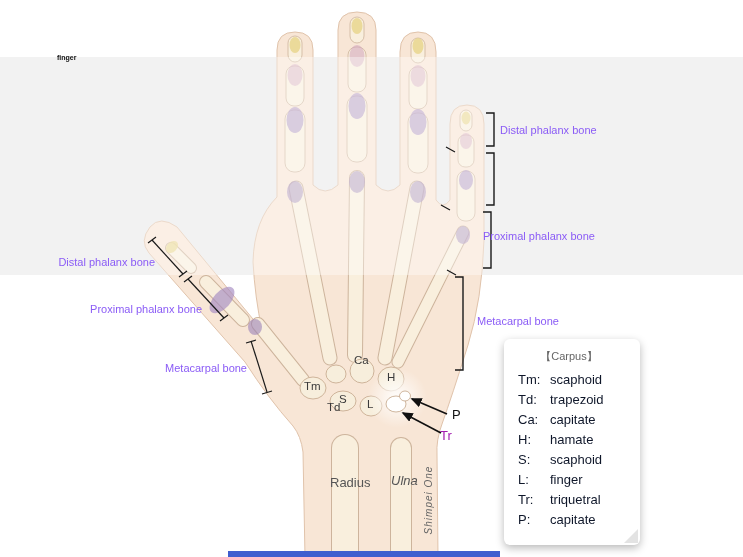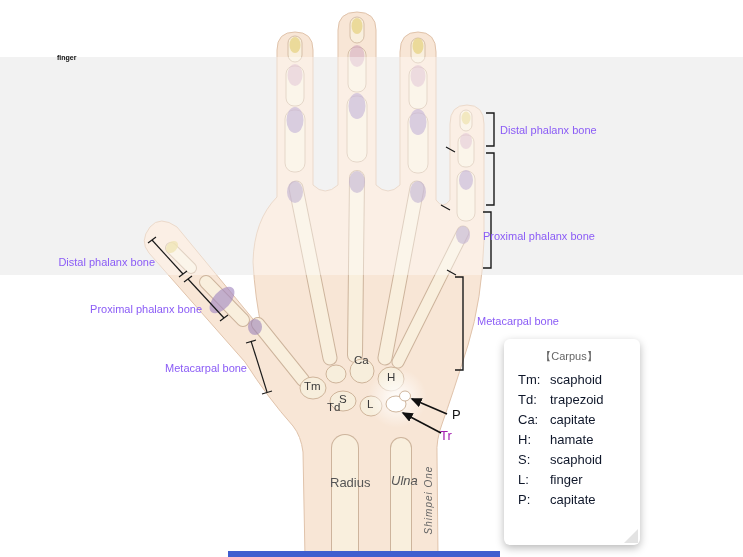--- a/index.html
+++ b/index.html
@@ -230,20 +230,24 @@
     </div>
     <div class="row">
       <span class="abbr">S:</span>
       <span>scaphoid</span>
     </div>
     <div class="row">
       <span class="abbr">L:</span>
       <span>finger</span>
     </div>
     <div class="row">
+      <span class="abbr">Tr:</span>
+      <span>triquetral</span>
+    </div>
+    <div class="row">
       <span class="abbr">P:</span>
       <span>capitate</span>
     </div>
   </div>
 
   <div class="bluebar"></div>
   <span class="finger-note">finger</span>
   <span class="signature">Shimpei One</span>
 
 </div>

